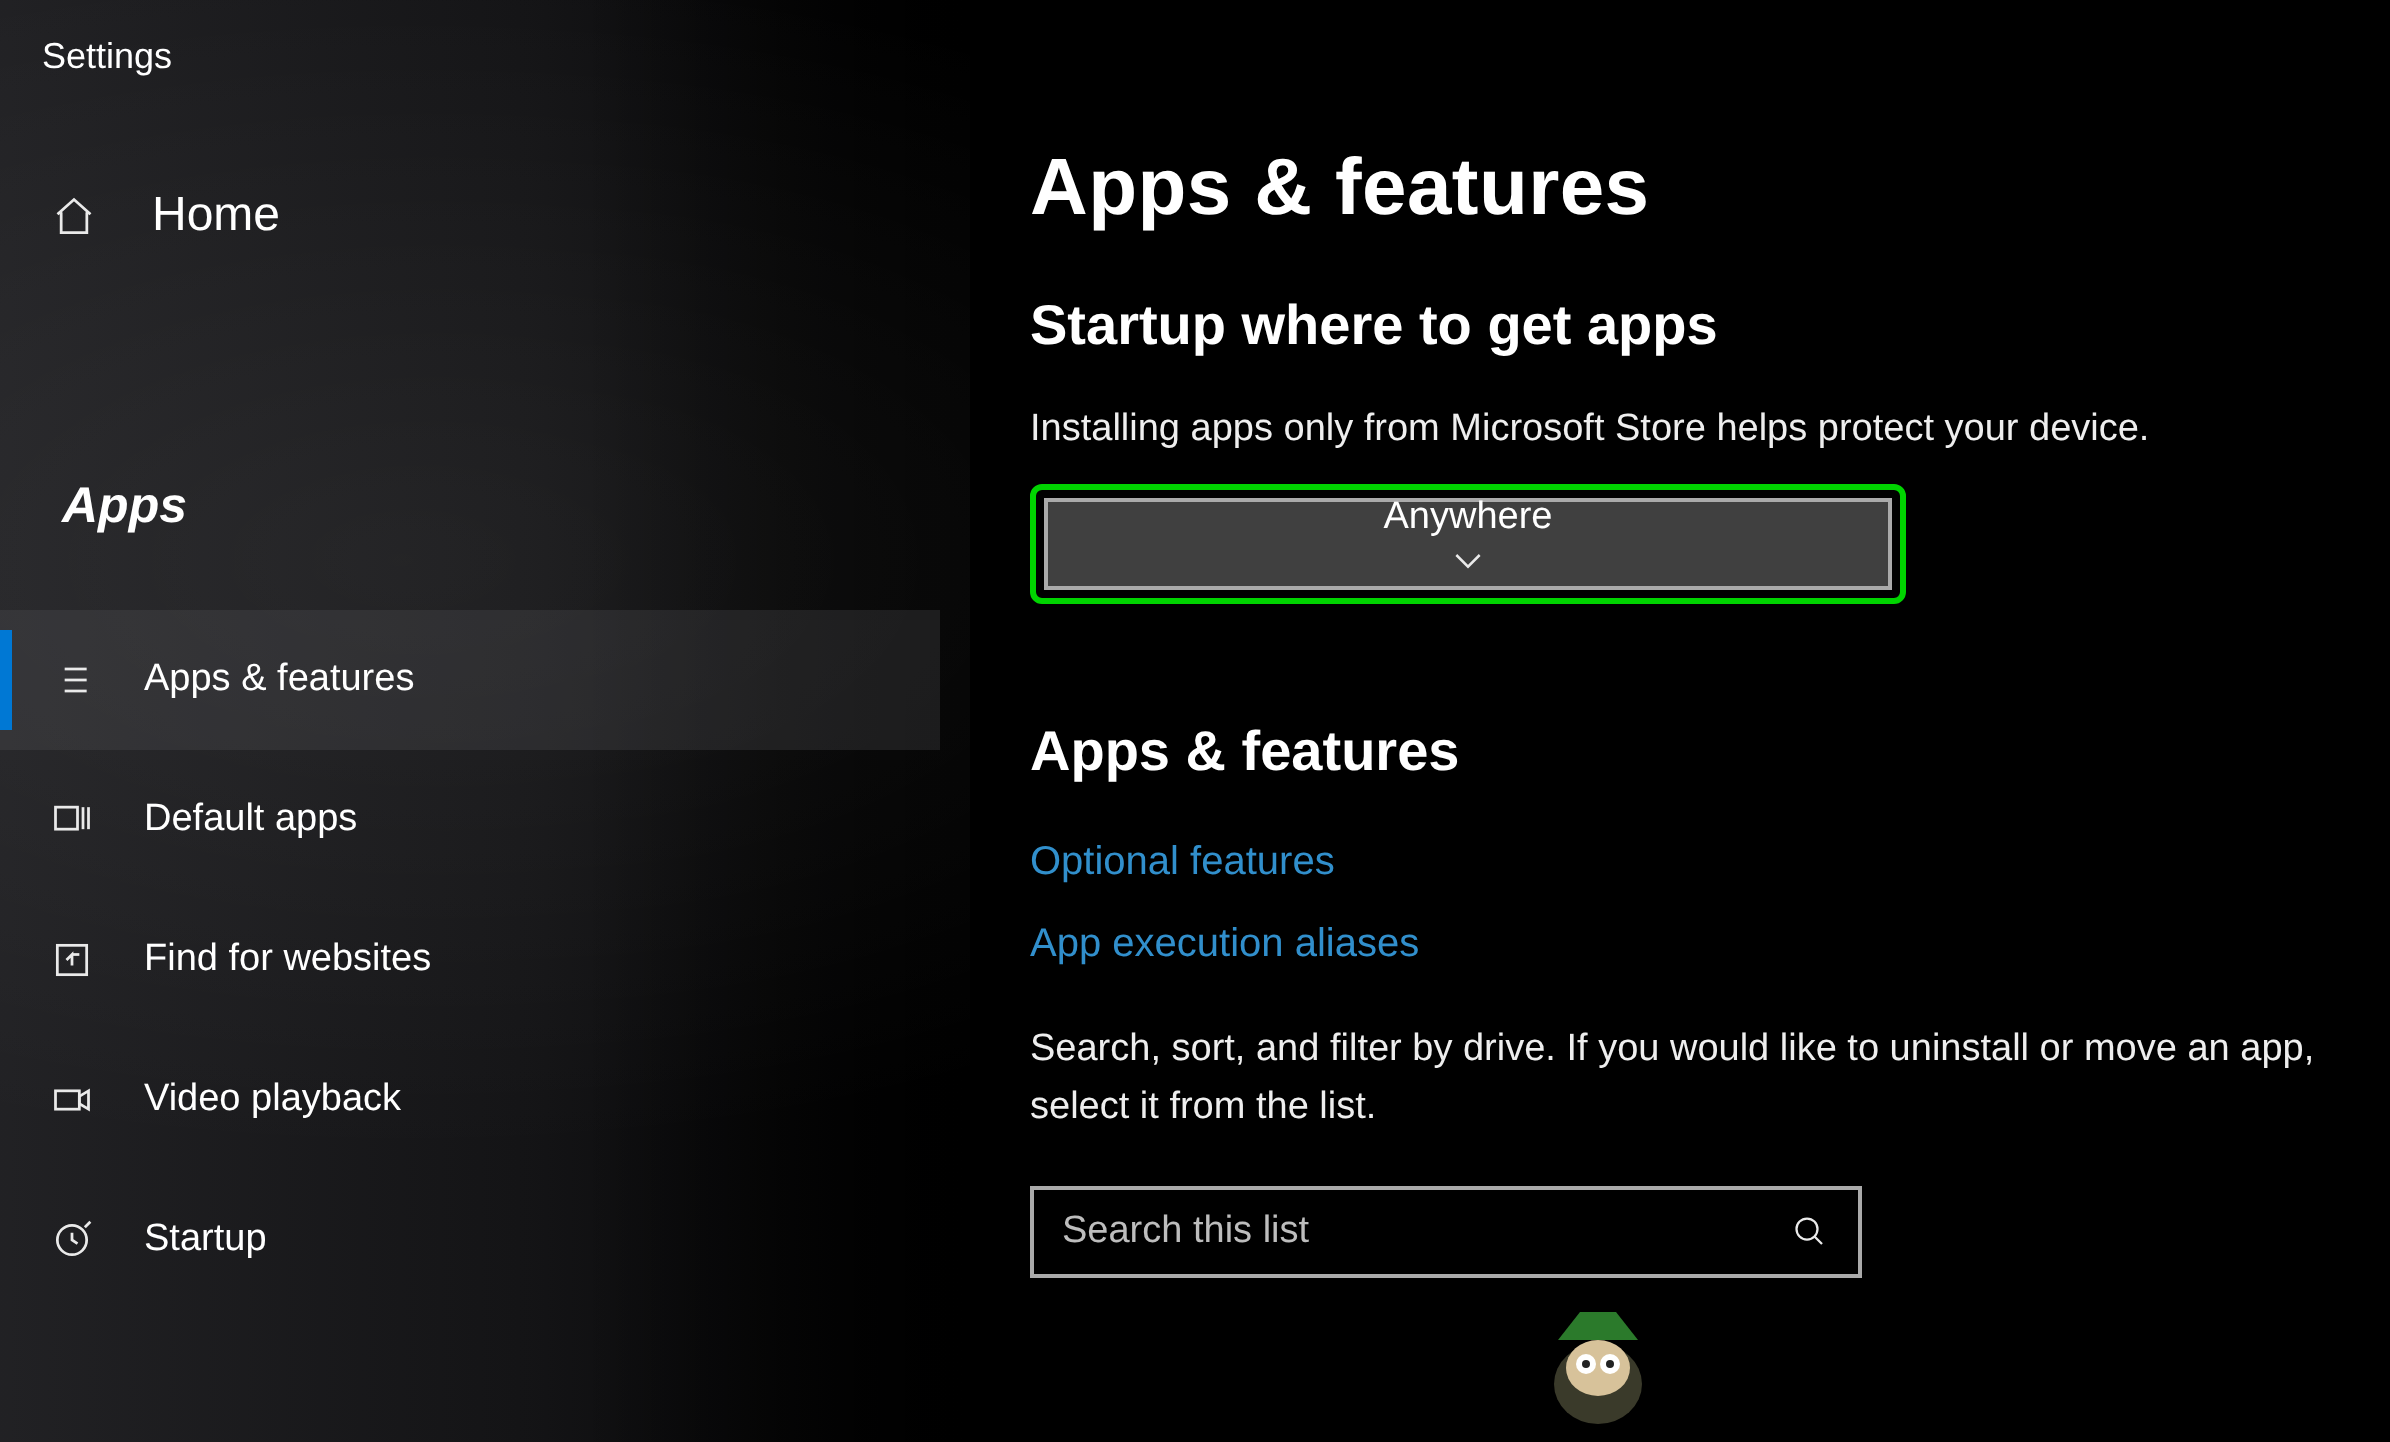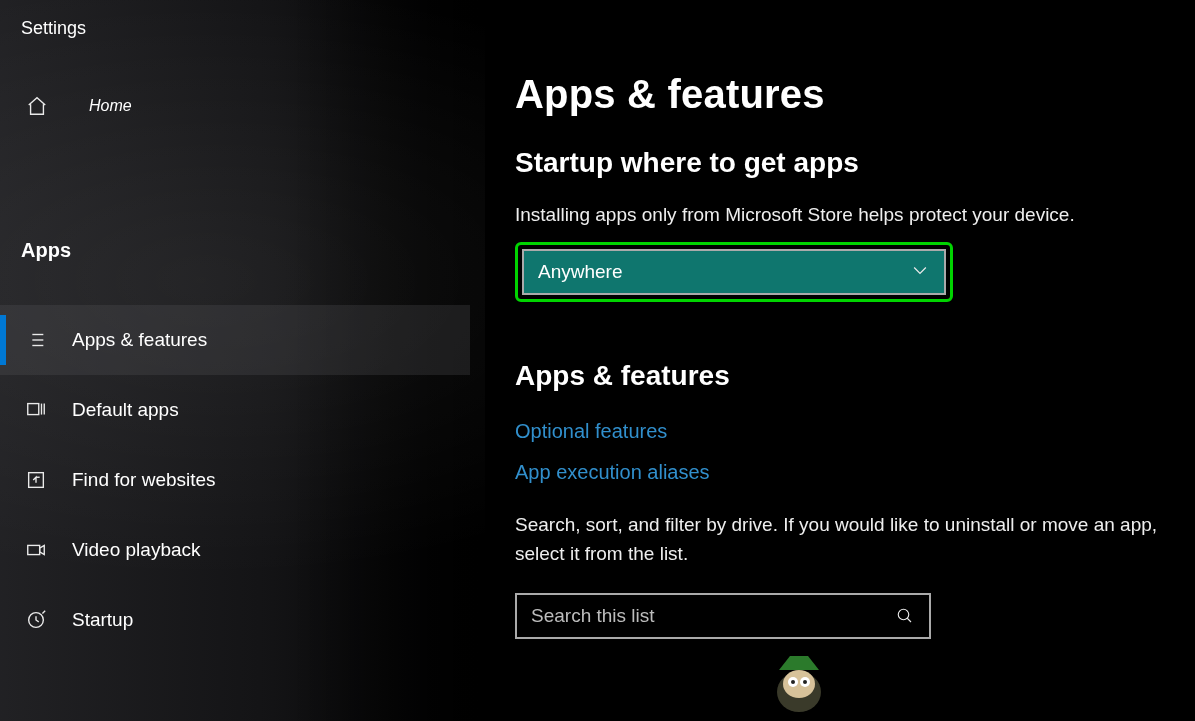--- a/index.html
+++ b/index.html
@@ -13,40 +13,40 @@
     .sidebar::before {
       content: ""; position: absolute; inset: 0;
       background:
         radial-gradient(600px 300px at 200px 280px, rgba(255,255,255,0.06), transparent),
         linear-gradient(90deg, rgba(0,0,0,0.0) 0%, rgba(0,0,0,0.0) 60%, rgba(0,0,0,1) 100%);
       pointer-events: none;
     }
     .sidebar .app-title { position: absolute; left: 21px; top: 18px; font-size: 18px; font-weight: 400; }
     .home-row { position: absolute; left: 25px; top: 94px; display: flex; align-items: center; cursor: pointer; }
     .home-row .icon { width: 24px; height: 24px; display:flex;align-items:center;justify-content:center;}
-    .home-row .label { margin-left: 40px; font-size: 16px; font-weight: 400; font-style: italic; }
+    .home-row .label { margin-left: 27px; font-size: 24px; font-weight: 400; }
     .search-wrap { position: absolute; left: 21px; top: 157px; width: 435px; height: 48px; border: 1px solid #999; display: flex; align-items: center; padding: 0 14px; background: rgba(0,0,0,0.25); cursor: text; }
     .search-wrap input { flex: 1; height: 100%; background: transparent; border: none; outline: none; color: #e5e5e5; font-size: 19px; }
     .search-wrap input::placeholder { color: #cfcfcf; }
     .search-wrap .sicon { width: 22px; height: 22px; display:flex;align-items:center;justify-content:center;}
-    .section-title { position: absolute; left: 21px; top: 239px; font-size: 20px; font-weight: 600; }
+    .section-title { position: absolute; left: 31px; top: 239px; font-size: 25px; font-weight: 600; font-style: italic; }
     .nav { position: absolute; left: 0; top: 305px; width: 470px; display: flex; flex-direction: column; }
     .nav-item { height: 70px; display: flex; align-items: center; padding-left: 24px; cursor: pointer; position: relative; }
     .nav-item.active::before { content: ""; position: absolute; left: 0; top: 10px; bottom: 10px; width: 6px; background: #0078d4; }
     .nav-item.active { background: rgba(90,90,95,0.25); }
     .nav-item .icon { width: 24px; height: 24px; display:flex;align-items:center;justify-content:center;}
     .nav-item .label { margin-left: 24px; font-size: 19px; font-weight: 400; }
 
     .main { position: absolute; left: 485px; top: 0; width: 710px; height: 721px; background: #000; padding-left: 30px; padding-top: 72px; padding-right: 18px; }
     .page-title { font-size: 40px; font-weight: 600; margin-bottom: 30px; letter-spacing: 0.2px; }
     .sub-title { font-size: 28px; font-weight: 600; margin-bottom: 24px; }
     .sub-title.m2 { font-size: 28px; margin-top: 58px; margin-bottom: 28px; }
     .help-text { font-size: 19px; color: #eee; margin-bottom: 14px; line-height: 1.3; }
     .select-highlight { border: 3px solid #00d400; border-radius: 6px; padding: 4px; width: 438px; }
-    .select-box { height: 46px; border: 2px solid #aaa; display: flex; align-items: center; justify-content: space-between; padding: 0 14px; background: #0f766e; cursor: pointer; }
+    .select-box { height: 46px; border: 2px solid #aaa; display: flex; align-items: center; justify-content: center; padding: 0 14px; background: #404040; cursor: pointer; flex-direction: column; }
     .select-box .val { font-size: 19px; }
     .link { color: #318fcc; font-size: 20px; margin-bottom: 18px; display: inline-block; cursor: pointer; }
     .para { font-size: 19px; color: #eee; line-height: 1.55; margin-top: 8px; margin-bottom: 24px; }
     .listsearch { width: 416px; height: 46px; border: 2px solid #aaa; display: flex; align-items: center; padding: 0 14px; background: #000; cursor: text; }
     .listsearch input { flex: 1; background: transparent; border: none; outline: none; color: #ddd; font-size: 19px; }
     .listsearch input::placeholder { color: #bdbdbd; }
     .listsearch .sicon { width: 20px; height: 20px; display:flex;align-items:center;justify-content:center;}
 
     .avatar { position: absolute; right: 122px; bottom: 7px; width: 70px; height: 80px; pointer-events:none; }
 

